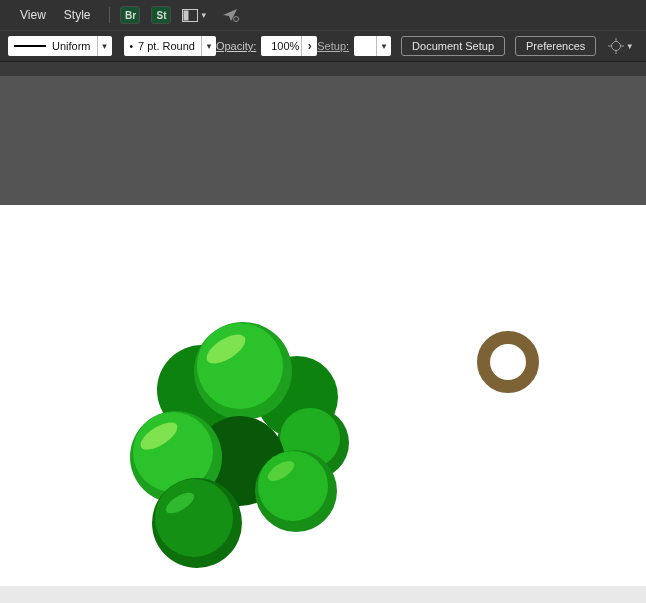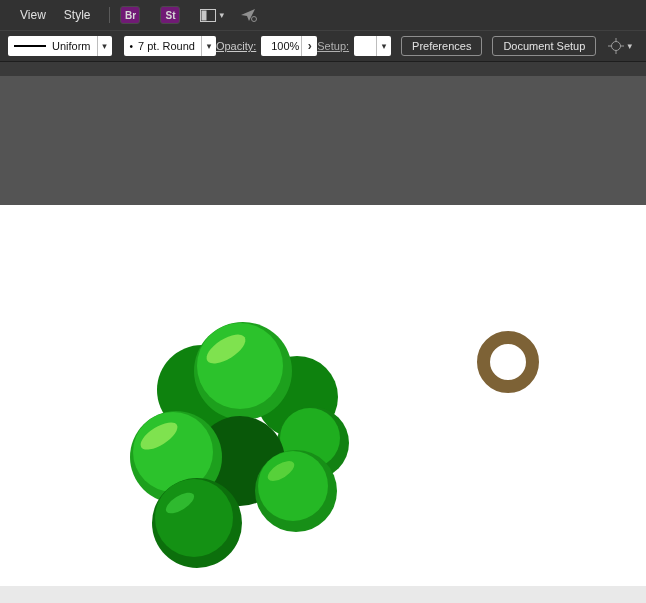--- a/index.html
+++ b/index.html
@@ -3,23 +3,23 @@
 <meta charset="utf-8">
 <style>
   * { margin:0; padding:0; box-sizing:border-box; }
   body { width:646px; height:603px; overflow:hidden; font-family:"Liberation Sans", sans-serif; }
   .app { width:646px; height:603px; position:relative; background:#ffffff; }
 
   
   .menubar { height:30px; background:#323232; display:flex; align-items:center; padding-left:11px; }
   .menu-item { color:#e0e0e0; font-size:12px; padding:0 9px; line-height:30px; cursor:default; }
   .mb-sep { width:1px; height:16px; background:#5a5a5a; margin:0 10px; }
-  .badge { width:20px; height:18px; background:#701a75; border:1px solid #4a4a4a; border-radius:3px;
+  .badge { width:20px; height:18px; background:#14532d; border:1px solid #4a4a4a; border-radius:3px;
            color:#d8d8d8; font-size:10px; font-weight:bold; display:flex; align-items:center; justify-content:center;
-           margin-right:20px; }
+           margin-right:11px; }
   .ws { display:flex; align-items:center; margin-right:16px; }
   .chev { color:#c8c8c8; font-size:9px; margin-left:3px; font-family:"DejaVu Sans","Liberation Sans",sans-serif; }
   .mb-icon { display:flex; align-items:center; }
 
   
   .controlbar { height:32px; background:#323232; border-top:1px solid #404040; border-bottom:1px solid #1e1e1e;
                 display:flex; align-items:center; padding:0 8px; }
   .whitebox { background:#ffffff; height:20px; display:flex; align-items:center; color:#111; font-size:11px; }
   .dd-main { border-radius:2px 0 0 2px; padding:0 6px;text-align:center; }
   .dd-chev { width:15px; justify-content:center; border-left:1px solid #bdbdbd; border-radius:0 2px 2px 0;
@@ -85,22 +85,22 @@
     <span class="whitebox dd-chev">▾</span>
 
     <span class="cb-label">Opacity:</span>
     <span class="whitebox val-box">100%</span>
     <span class="whitebox expand-box">›</span>
 
     <span class="cb-label dim">Setup:</span>
     <span class="whitebox style-box"></span>
     <span class="whitebox dd-chev">▾</span>
 
+    <button class="cb-btn">Document Setup</button>
     <button class="cb-btn">Preferences</button>
-    <button class="cb-btn">Document Setup</button>
 
     <span class="cb-right">
       <svg width="16" height="16" viewBox="0 0 16 16">
         <circle cx="8" cy="8" r="4.5" fill="none" stroke="#9a9a9a"></circle>
         <line x1="8" y1="0" x2="8" y2="4" stroke="#9a9a9a"></line>
         <line x1="8" y1="12" x2="8" y2="16" stroke="#9a9a9a"></line>
         <line x1="0" y1="8" x2="4" y2="8" stroke="#9a9a9a"></line>
         <line x1="12" y1="8" x2="16" y2="8" stroke="#9a9a9a"></line>
       </svg>
       <span class="chev">▾</span>

